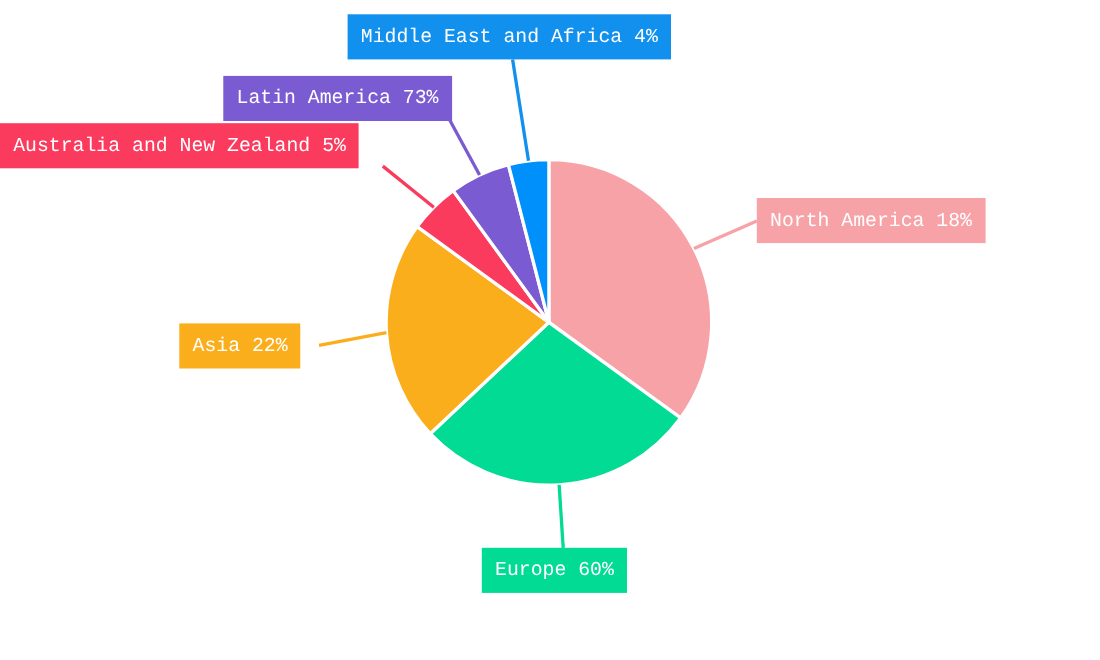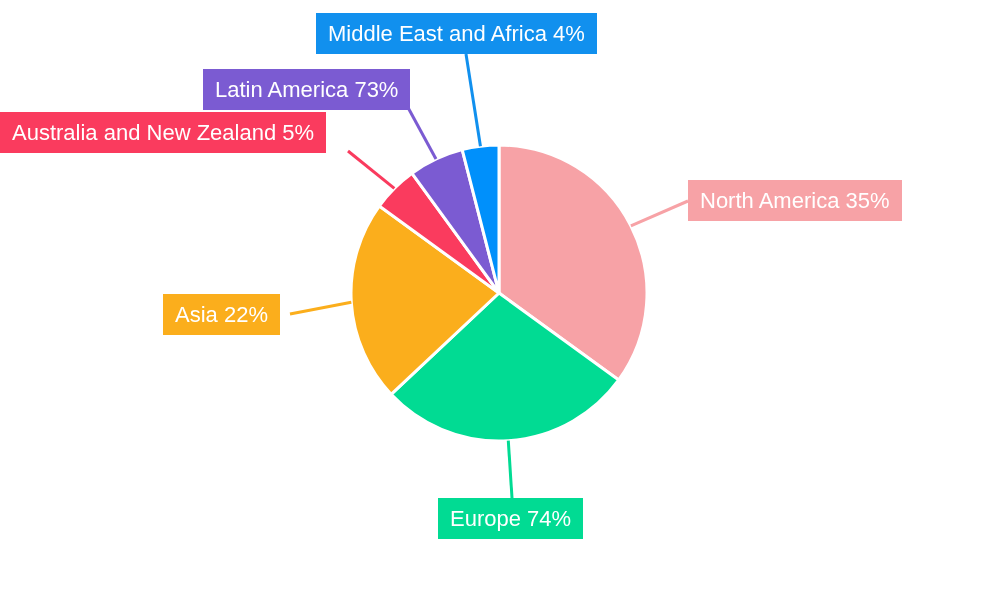--- a/index.html
+++ b/index.html
@@ -26,22 +26,22 @@
     width: 1000px;
     height: 600px;
   }
   .slice-label {
     position: absolute;
     box-sizing: border-box;
     display: flex;
     align-items: center;
     justify-content: center;
     color: #ffffff;
-    font-family: Liberation Sans, sans-serif;
-    font-size: 22px;
+    font-family: Liberation Mono, monospace;
+    font-size: 18px;
     line-height: 22px;
     letter-spacing: 0px;
     white-space: nowrap;
     padding: 0 12px;
     height: 41px;
   }
 </style>
 </head>
 <body>
 
@@ -83,20 +83,20 @@
 
   <div class="slice-label" style="left:0px; top:112px; background:#FA3B5E;">
     <span>Australia and New Zealand 5%</span>
   </div>
 
   <div class="slice-label" style="left:163px; top:294px; background:#FBAE1C;">
     <span>Asia 22%</span>
   </div>
 
   <div class="slice-label" style="left:438px; top:498px; background:#01DB93;">
-    <span>Europe 74%</span>
+    <span>Europe 60%</span>
   </div>
 
   <div class="slice-label" style="left:688px; top:180px; background:#F7A2A6;">
-    <span>North America 35%</span>
+    <span>North America 18%</span>
   </div>
 
 </div>
 
 </body></html>

